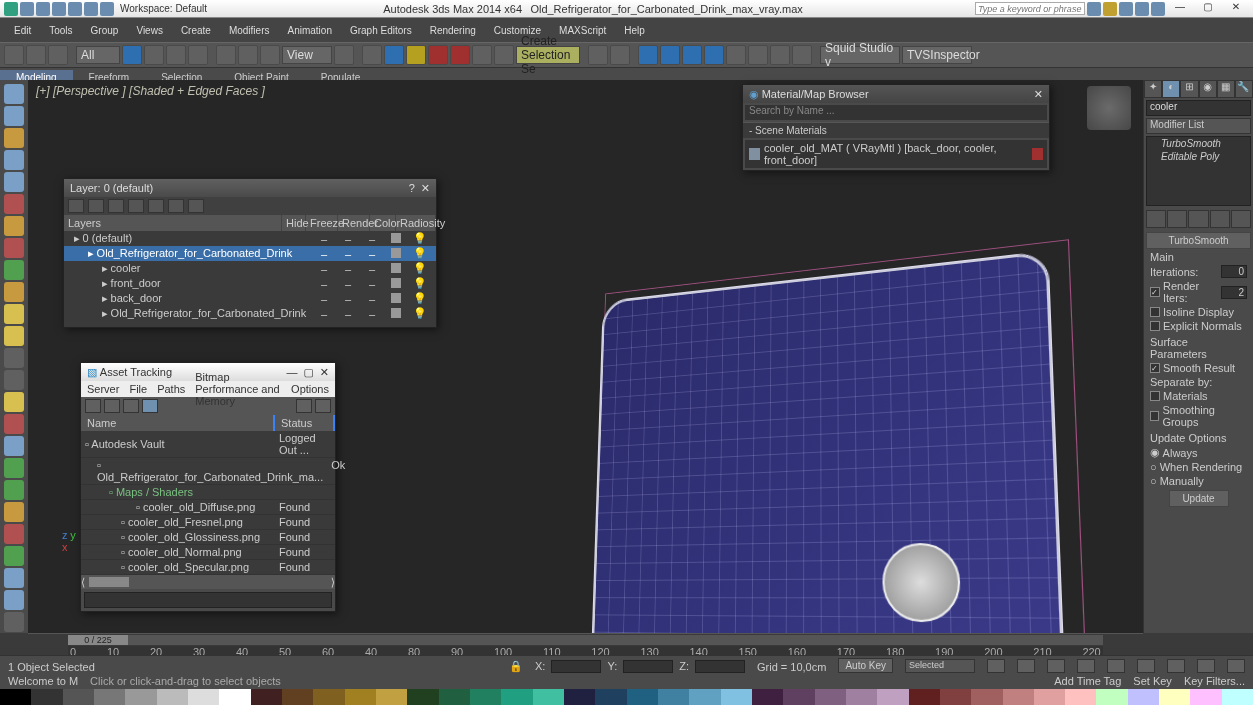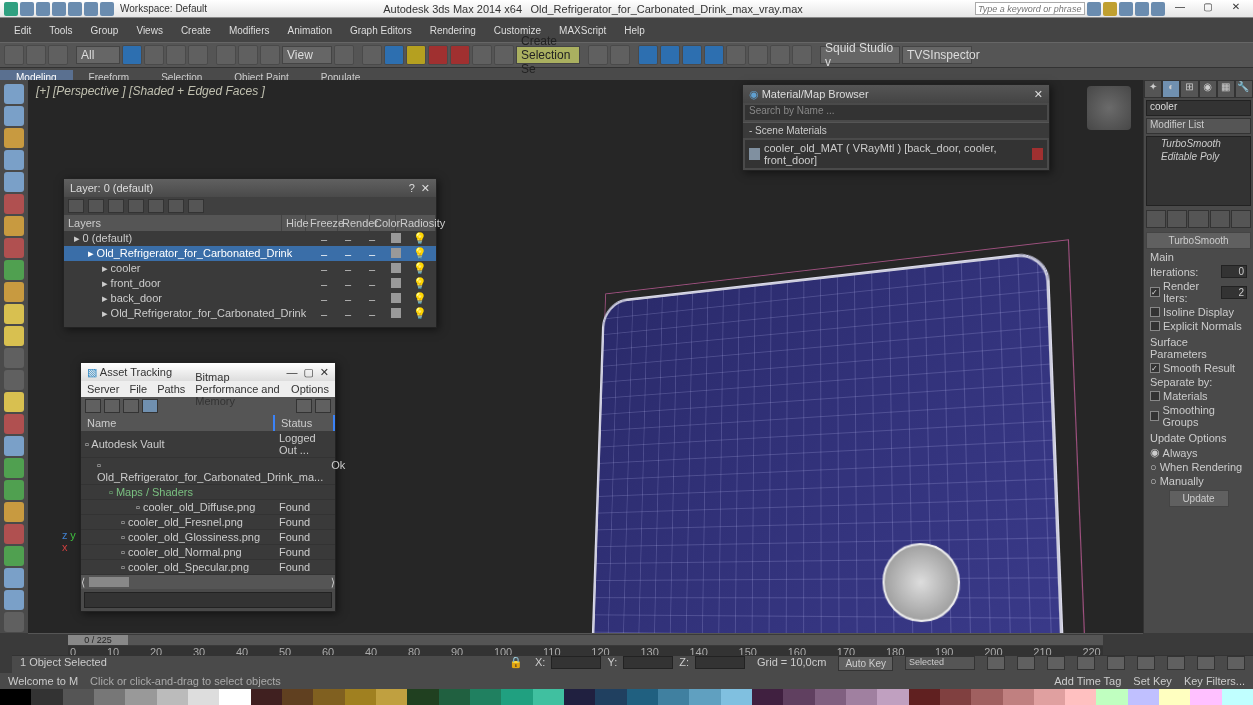--- a/index.html
+++ b/index.html
@@ -125,21 +125,21 @@
 .axis{position:absolute;left:34px;bottom:80px;font-size:10px;}
 .axis .x{color:#d04040}.axis .y{color:#40c040}.axis .z{color:#4080d0}
 
 
 .timeline { position:absolute; left:28px; right:110px; bottom:50px; height:22px; background:#3a3a3a; border-top:1px solid #555;}
 .timeline .slider{height:10px;background:#555;position:relative;margin:1px 40px;}
 .timeline .slider .hnd{position:absolute;left:0;width:60px;height:10px;background:#888;font-size:9px;color:#222;text-align:center;}
 .timeline .ruler{height:10px;background:#333;position:relative;margin:0 40px;display:flex;justify-content:space-between;font-size:9px;color:#aaa;padding:0 2px;}
 
 
-.status1{position:absolute;left:12px;right:0;bottom:32px;height:18px;background:#4a4a4a;border-top:1px solid #333;display:flex;align-items:flex-start;font-size:10px;gap:12px;padding:0 8px;}
+.status1{position:absolute;left:0;right:0;bottom:32px;height:18px;background:#4a4a4a;border-top:1px solid #333;display:flex;align-items:flex-end;font-size:10px;gap:12px;padding:0 8px;}
 .status1 .sel{width:200px}
 .status1 .coord{display:flex;gap:6px;margin-left:auto;}
 .status1 .cf{width:50px;height:13px;background:#333;border:1px solid #222;font-size:9px;padding:0 2px;}
 .status1 .keybtn{background:#606060;border:1px solid #333;padding:1px 6px;font-size:10px;}
 .status1 .drop{width:70px;height:14px;background:#555;border:1px solid #333;font-size:9px;padding:0 3px;}
 .status1 .trbtn{width:18px;height:14px;background:#606060;border:1px solid #333;}
 .status2{position:absolute;left:0;right:0;bottom:16px;height:16px;background:#4a4a4a;display:flex;align-items:center;font-size:10px;padding:0 8px;gap:12px;}
 .status2 .prompt{color:#aaa;}
 .swatches{position:absolute;left:0;right:0;bottom:0;height:16px;display:flex;}
 .swatches div{flex:1;height:16px;}

